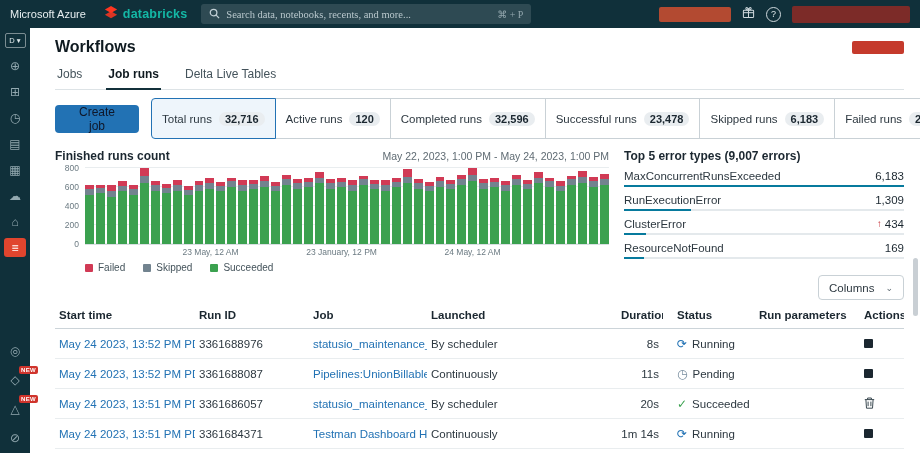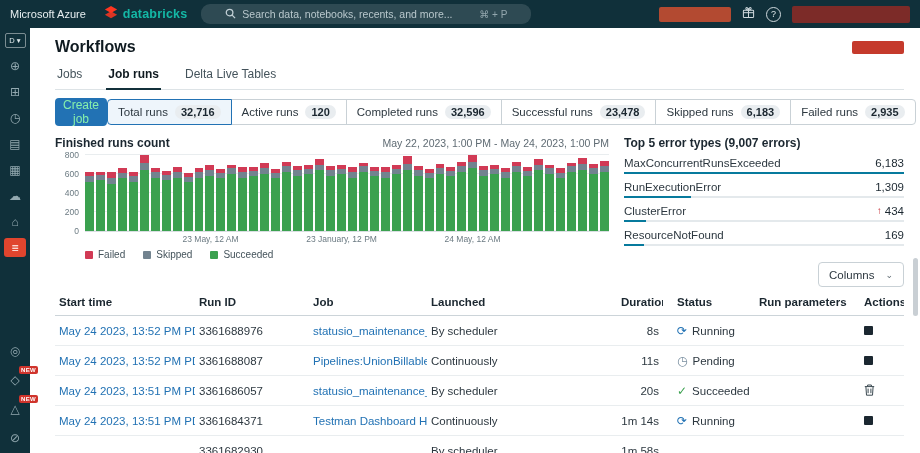--- a/index.html
+++ b/index.html
@@ -6,22 +6,22 @@
   html,body { width:920px; height:453px; overflow:hidden; background:#fff;
     font-family:"Liberation Sans","DejaVu Sans",sans-serif; color:#2d3840; }
   #app { position:relative; width:920px; height:453px; }
 
   
   .topbar { position:absolute; top:0; left:0; right:0; height:28px; background:#10303a;
     display:flex; align-items:center; padding:0 10px; z-index:10; }
   .azure { color:#e7eef0; font-size:11px; margin-right:18px; white-space:nowrap; }
   .brand { display:flex; align-items:center; gap:5px; margin-right:14px; }
   .brand-name { color:#14b8a6; font-size:12.5px; font-weight:bold; letter-spacing:.2px; }
-  .search { width:330px; height:20px; background:rgba(255,255,255,.13); border-radius:9px;
-    display:flex; align-items:center; gap:6px; padding:0 24px; }
+  .search { width:330px; height:20px; background:rgba(255,255,255,.13); border-radius:3px;
+    display:flex; align-items:center; gap:6px; padding:0 8px;font-family:Liberation Serif, serif; }
   .search-ph { flex:1; color:#b9c8cd; font-size:10.5px; white-space:nowrap; overflow:hidden; }
   .shortcut { color:#93a7ae; font-size:10px; white-space:nowrap; }
   .tb-right { margin-left:auto; display:flex; align-items:center; gap:11px; }
   .tb-help { width:15px; height:15px; border:1px solid #cfd9dd; border-radius:50%;
     color:#dfe8ea; font-size:9px; display:flex; align-items:center; justify-content:center; }
   .redacted { display:inline-block; }
   .r1 { width:72px; height:15px; background:#b34a31; border-radius:2px; }
   .r2 { width:118px; height:17px; background:#7c2b28; border-radius:2px; }
   .r3 { width:52px; height:13px; background:#c53a2c; border-radius:2px; }
 
@@ -42,25 +42,25 @@
   
   .main { position:absolute; left:30px; top:28px; right:0; bottom:0; background:#fff;
     padding:6px 16px 0 25px; overflow:hidden; }
   .title-row { display:flex; justify-content:space-between; align-items:center; height:26px; }
   .page-title { font-size:16px; font-weight:bold; color:#0f1a20; }
   .tabs { display:flex; gap:22px; border-bottom:1px solid #dde3e6; margin-top:2px; }
   .tab { font-size:12px; color:#44535b; padding:5px 2px 7px; cursor:default; }
   .tab.active { color:#0f1a20; font-weight:bold; border-bottom:2px solid #13303a; margin-bottom:-1px; }
 
   .stats-row { display:flex; align-items:center; margin-top:8px; }
-  .create-btn { background:#2272b4; color:#86efac; font-size:12px; border:none; border-radius:4px;
-    height:28px; padding:0 8px; font-family:inherit; }
+  .create-btn { background:#2272b4; color:#0f172a; font-size:12px; border:none; border-radius:4px;
+    height:28px; padding:0 24px; margin-right:12px; font-family:inherit; }
   #stat-boxes { display:flex; }
   .stat-box { display:flex; align-items:center; gap:7px; border:1px solid #c9d1d6; background:#fff;
-    height:26px; padding:0 10px; margin-left:-1px; font-size:11.5px; color:#2d3840; white-space:nowrap; }
+    height:41px; padding:0 10px; margin-left:-1px; font-size:11.5px; color:#2d3840; white-space:nowrap; }
   .stat-box:first-child { margin-left:0; border-radius:4px 0 0 4px; }
   .stat-box:last-child { border-radius:0 4px 4px 0; }
   .stat-box.selected { border-color:#2272b4; background:#eef5fb; position:relative; z-index:2; }
   .stat-value { background:#e9edf0; border-radius:9px; padding:1px 6px; font-weight:bold;
     color:#1b2730; font-size:11px; }
 
   
   .panel-row { display:flex; gap:15px; margin-top:10px; }
   .chart-block { width:554px; flex:none; }
   .chart-head { display:flex; justify-content:space-between; align-items:baseline; }

